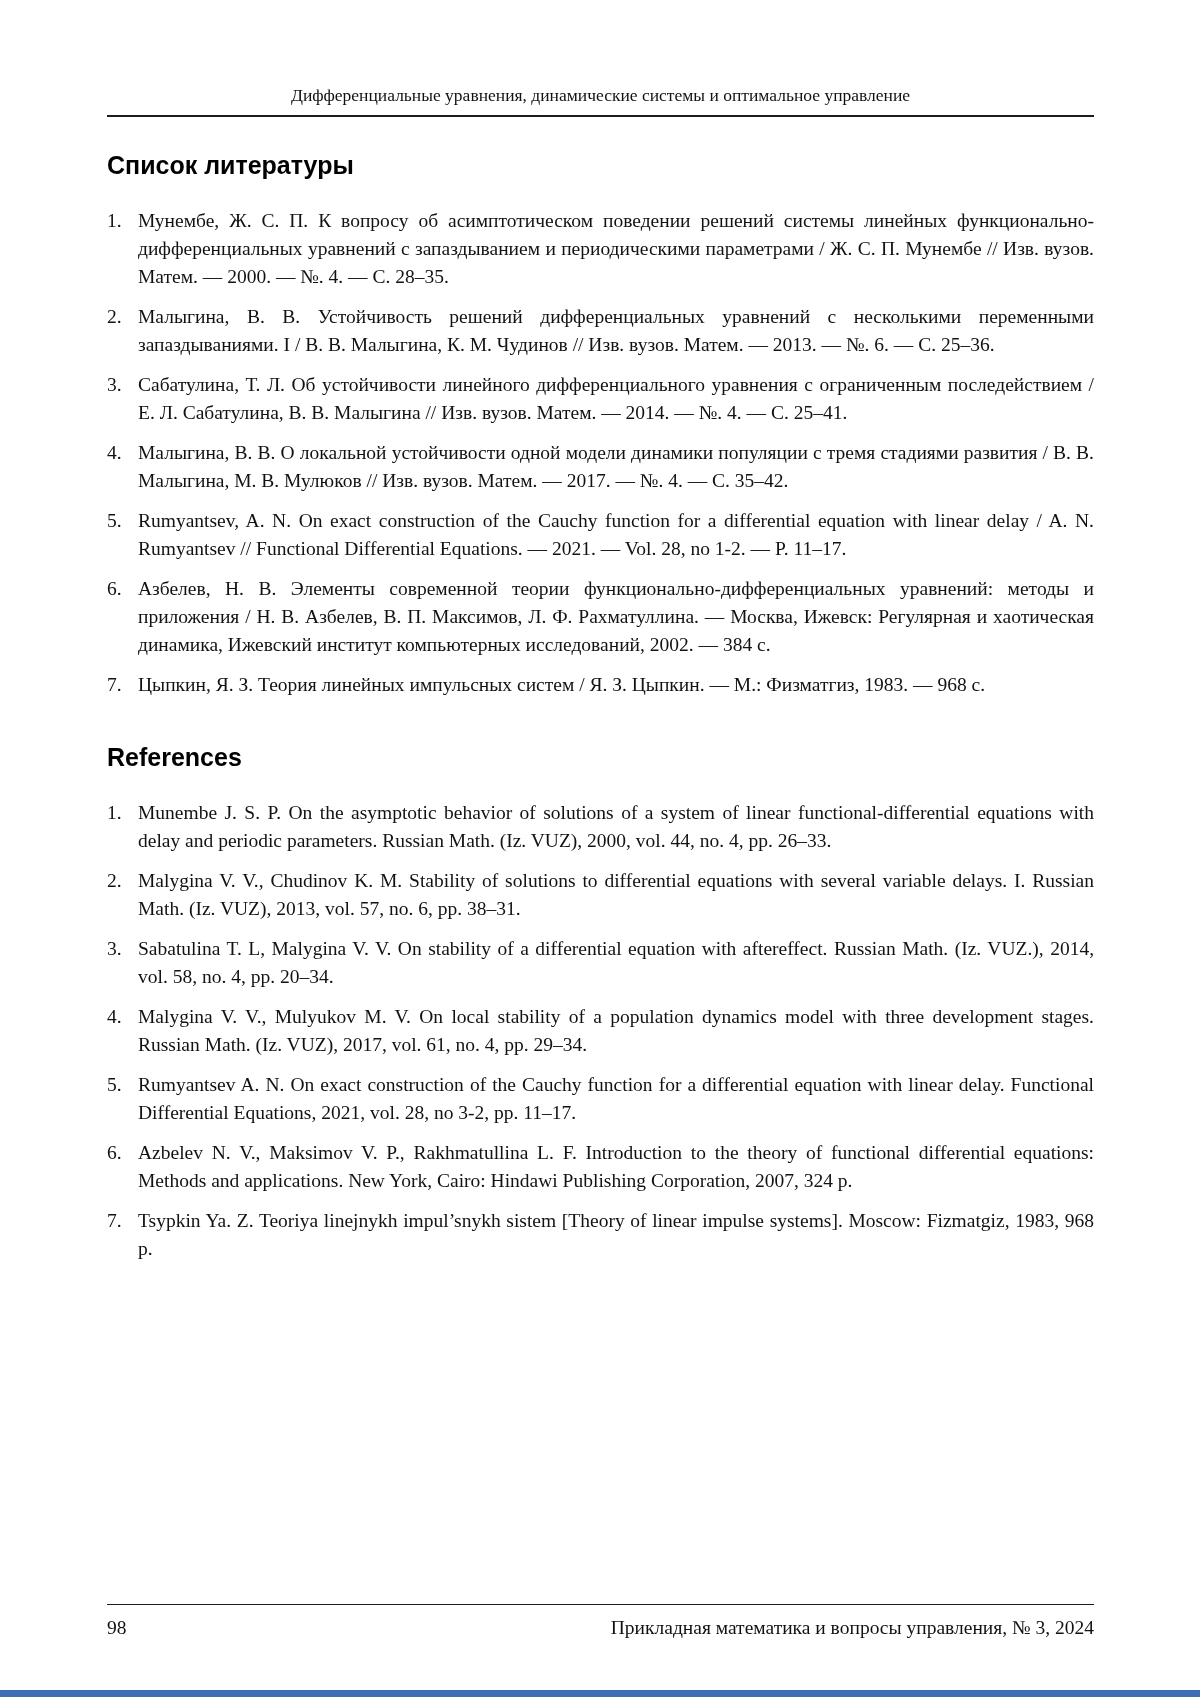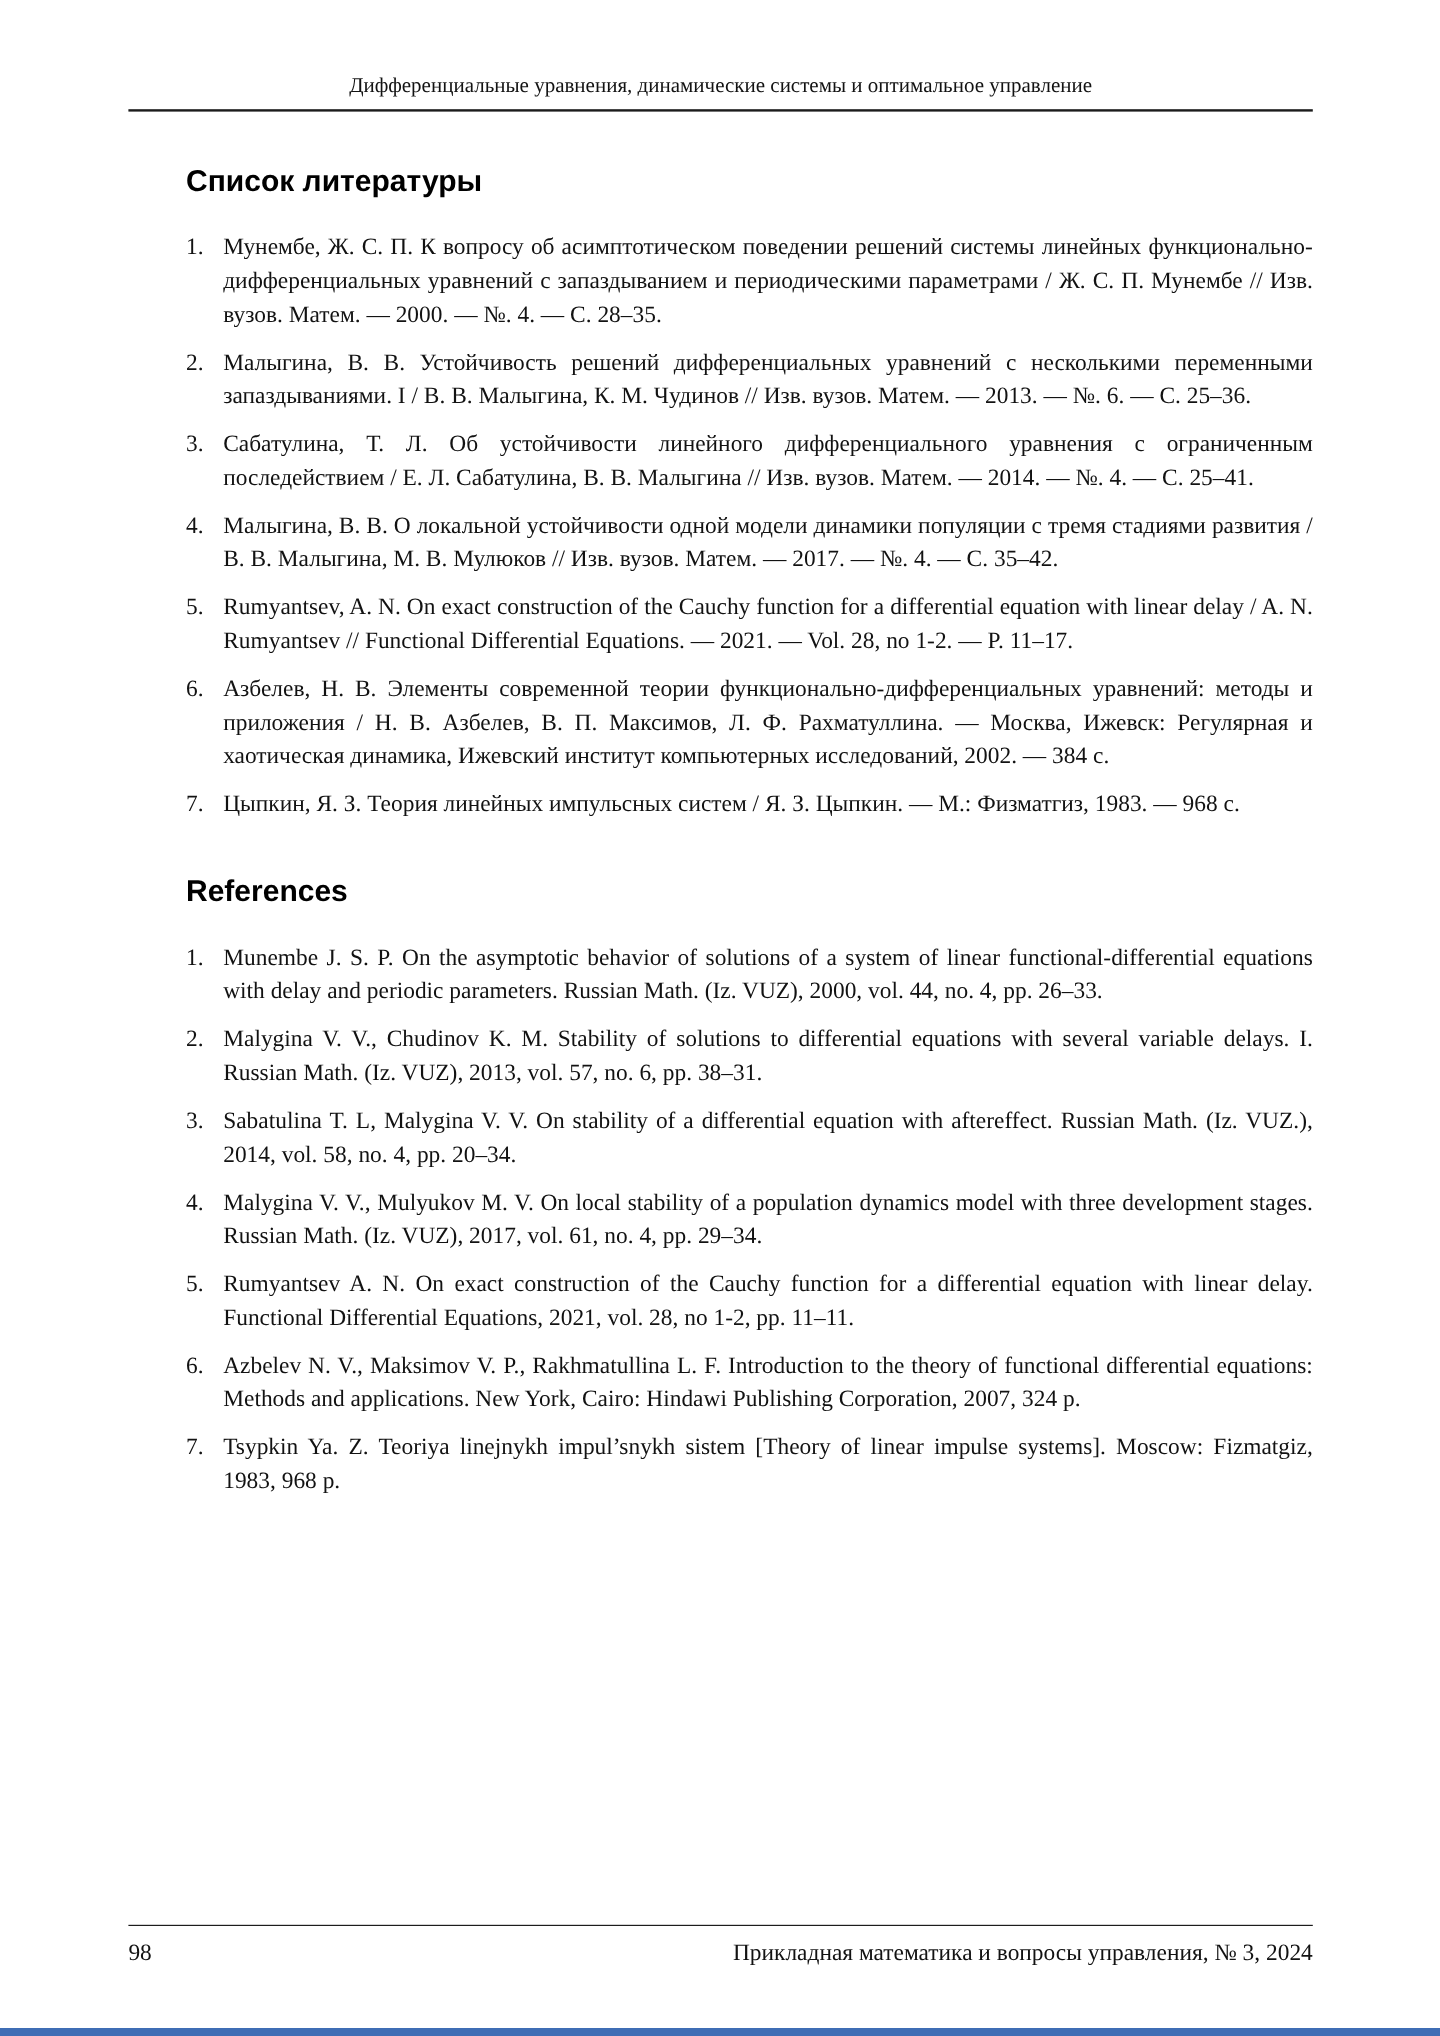--- a/index.html
+++ b/index.html
@@ -7,35 +7,35 @@
     position: relative;
     width: 1200px;
     height: 1697px;
     margin: 0 auto;
     background: #ffffff;
     font-family: "Liberation Serif", "DejaVu Serif", serif;
     color: #121212;
     box-sizing: border-box;
     overflow: hidden;
   }
-  .header { padding: 60px 106px 0 107px; }
+  .header { padding: 84px 106px 0 107px; }
   .running-title {
     text-align: center;
     font-size: 17.5px;
     line-height: 22px;
     margin-bottom: 9px;
     white-space: nowrap;
   }
   .header-rule {
     border: none;
     border-top: 2px solid #1c1c1c;
     height: 0;
     margin: 0;
   }
-  .content { padding: 44px 106px 0 107px; margin-left: 48px; }
+  .content { padding: 34px 106px 0 107px; }
   .section-title {
     font-family: "Liberation Sans", "DejaVu Sans", sans-serif;
     font-size: 25px;
     font-weight: bold;
     color: #000;
     margin: 0 0 27px 0;
   }
   .section-title.en { margin-top: 44px; }
   .ref-list { list-style: none; margin: 0; padding: 0; }
   .ref-item {
@@ -132,21 +132,21 @@
       <li class="ref-item">
         <span class="ref-num">3.</span>
         <span class="ref-text"><span>Sabatulina T. L, Malygina V. V. On stability of a differential equation with aftereffect. </span><span class="it">Russian Math. (Iz. VUZ.)</span><span>, 2014, vol. 58, no. 4, pp. 20–34.</span></span>
       </li>
       <li class="ref-item">
         <span class="ref-num">4.</span>
         <span class="ref-text"><span>Malygina V. V., Mulyukov M. V. On local stability of a population dynamics model with three development stages. </span><span class="it">Russian Math. (Iz. VUZ)</span><span>, 2017, vol. 61, no. 4, pp. 29–34.</span></span>
       </li>
       <li class="ref-item">
         <span class="ref-num">5.</span>
-        <span class="ref-text"><span>Rumyantsev A. N. On exact construction of the Cauchy function for a differential equation with linear delay. </span><span class="it">Functional Differential Equations</span><span>, 2021, vol. 28, no 1-2, pp. 11–11.</span></span>
+        <span class="ref-text"><span>Rumyantsev A. N. On exact construction of the Cauchy function for a differential equation with linear delay. </span><span class="it">Functional Differential Equations</span><span>, 2021, vol. 28, no 3-2, pp. 11–17.</span></span>
       </li>
       <li class="ref-item">
         <span class="ref-num">6.</span>
         <span class="ref-text"><span>Azbelev N. V., Maksimov V. P., Rakhmatullina L. F. Introduction to the theory of functional differential equations: Methods and applications. New York, Cairo: Hindawi Publishing Corporation, 2007, 324 p.</span><span class="it"></span><span></span></span>
       </li>
       <li class="ref-item">
         <span class="ref-num">7.</span>
         <span class="ref-text"><span>Tsypkin Ya. Z. Teoriya linejnykh impul’snykh sistem [Theory of linear impulse systems]. Moscow: Fizmatgiz, 1983, 968 p.</span><span class="it"></span><span></span></span>
       </li>
     </ol>

